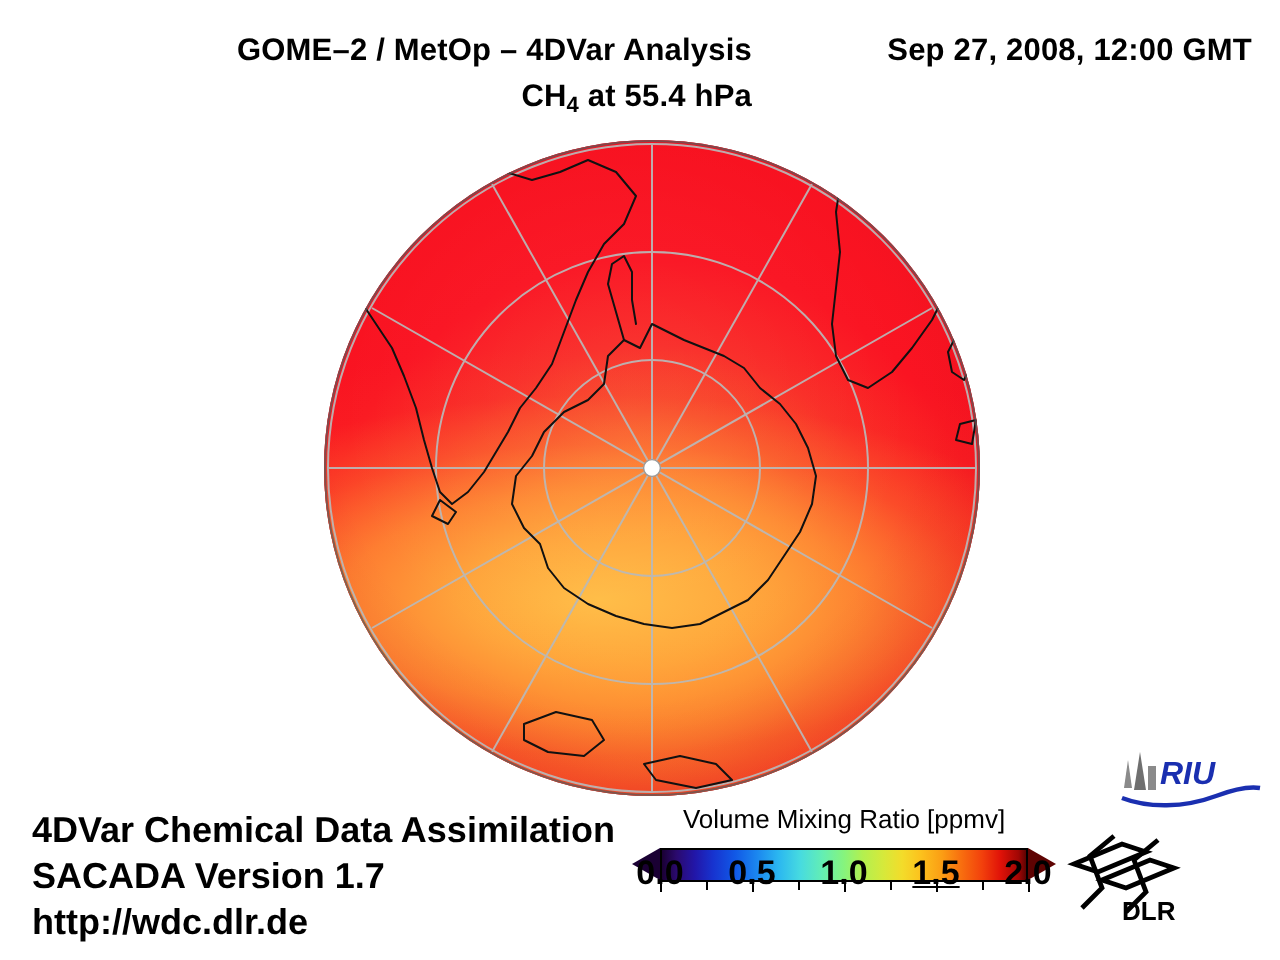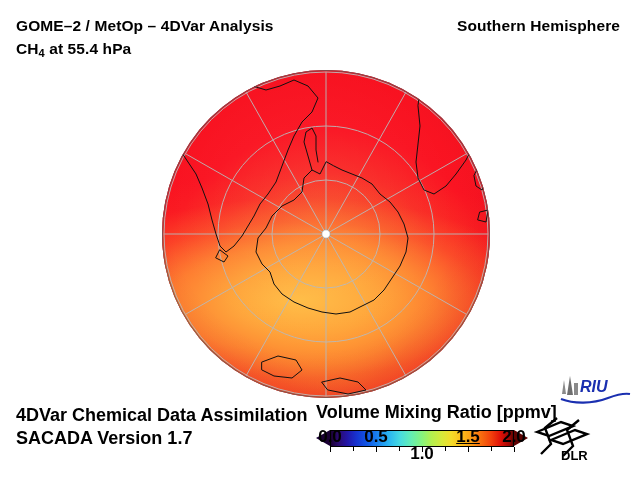--- a/index.html
+++ b/index.html
@@ -11,21 +11,21 @@
     position:relative;
     -webkit-font-smoothing:none;
   }
   .stage{position:absolute;left:0;top:0;width:640px;height:480px;}
 
   
   .hdr-left{position:absolute;left:16px;top:14px;width:360px;}
   .hdr-right{position:absolute;right:14px;top:14px;width:300px;text-align:right;}
   .hdr-line{
     font-size:15.5px;font-weight:bold;color:#000;
-    letter-spacing:.1px;line-height:23px;white-space:nowrap;
+    letter-spacing:.1px;line-height:23px;white-space:nowrap;text-align:right;
   }
   .hdr-right .hdr-line{text-align:right;}
   .hdr-right .hdr-line.l2{padding-right:6px;}
   sub{font-size:11px;vertical-align:baseline;position:relative;top:3px;}
 
   
   .globe-wrap{position:absolute;left:162px;top:70px;width:330px;height:330px;}
   .globe{
     position:absolute;left:0;top:0;width:328px;height:328px;
     border-radius:50%;overflow:hidden;
@@ -66,21 +66,21 @@
   .coast{fill:none;stroke:#111;stroke-width:1;stroke-linejoin:round;stroke-linecap:round;}
   .pole-dot{fill:#ffffff;stroke:#9a9a9a;stroke-width:.7;}
 
   
   .footer{position:absolute;left:16px;top:404px;}
   .footer div{font-size:18px;font-weight:bold;color:#000;line-height:23px;white-space:nowrap;}
 
   
   .cb-block{position:absolute;left:316px;top:402px;width:212px;}
   .cb-title{
-    font-size:18px;font-weight:bold;color:#000;text-align:center;
+    font-size:13px;font-weight:normal;color:#000;text-align:center;
     white-space:nowrap;letter-spacing:0;
   }
   .cb-row{position:relative;height:22px;margin-top:5px;}
   .cb-bar{
     position:absolute;left:14px;top:2px;width:184px;height:17px;
     border:1px solid #000;box-sizing:border-box;
     background:linear-gradient(to right,
       #1a0033 0%, #2b0a6e 4%, #2216a8 9%, #1733cf 14%,
       #1158e6 20%, #1b86ef 26%, #2bb7f0 32%, #47dbe0 38%,
       #63eeb4 44%, #86f47d 50%, #b2f050 55%, #d7e93a 61%,
@@ -115,21 +115,21 @@
 <body>
 
 <div class="stage">
 
   <div class="hdr-left">
     <div class="hdr-line">GOME–2 / MetOp – 4DVar Analysis</div>
     <div class="hdr-line"><span>CH</span><sub>4</sub><span> at 55.4 hPa</span></div>
   </div>
 
   <div class="hdr-right">
-    <div class="hdr-line l2">Southern Hemisphere</div>
+    <div class="hdr-line">Sep 27, 2008, 12:00 GMT</div>
   </div>
 
   <div class="globe-wrap">
     <div class="globe">
       <div class="field"></div>
       <div class="limb"></div>
 
       <svg class="gsvg" viewBox="0 0 328 328">
         <g class="grat">
 
@@ -181,20 +181,21 @@
           <circle class="pole-dot" cx="164" cy="164" r="4.2"></circle>
         </g>
       </svg>
     </div>
     <div class="globe-edge"></div>
   </div>
 
   <div class="footer">
     <div>4DVar Chemical Data Assimilation</div>
     <div>SACADA Version 1.7</div>
+    <div>http://wdc.dlr.de</div>
   </div>
 
   <div class="cb-block">
     <div class="cb-title">Volume Mixing Ratio [ppmv]</div>
     <div class="cb-row">
       <div class="cap left"></div>
       <div class="cb-bar"></div>
       <div class="cap right"></div>
       <div class="ticks">
           <div class="tick" style="left: 0px;"></div>
@@ -204,21 +205,21 @@
           <div class="tick" style="left: 92px;"></div>
           <div class="tick minor" style="left: 115px;"></div>
           <div class="tick" style="left: 138px;"></div>
           <div class="tick minor" style="left: 161px;"></div>
           <div class="tick" style="left: 184px;"></div>
         </div>
     </div>
     <div class="cb-labels">
         <div class="cb-lab" style="left: 14px;">0.0</div>
         <div class="cb-lab" style="left: 60px; text-align: right;">0.5</div>
-        <div class="cb-lab" style="left: 106px; margin-top: 17px;">1.0</div>
+        <div class="cb-lab" style="left: 106px;">1.0</div>
         <div class="cb-lab" style="left: 152px; text-decoration: underline;">1.5</div>
         <div class="cb-lab" style="left: 198px;">2.0</div>
       </div>
   </div>
 
   <div class="riu">
     <svg viewBox="0 0 74 30" width="74" height="30">
       <g>
         <polygon points="4,20 6,6 8,20" fill="#8a8a8a"></polygon>
         <polygon points="9,21 12,2 15,21" fill="#6f6f6f"></polygon>

